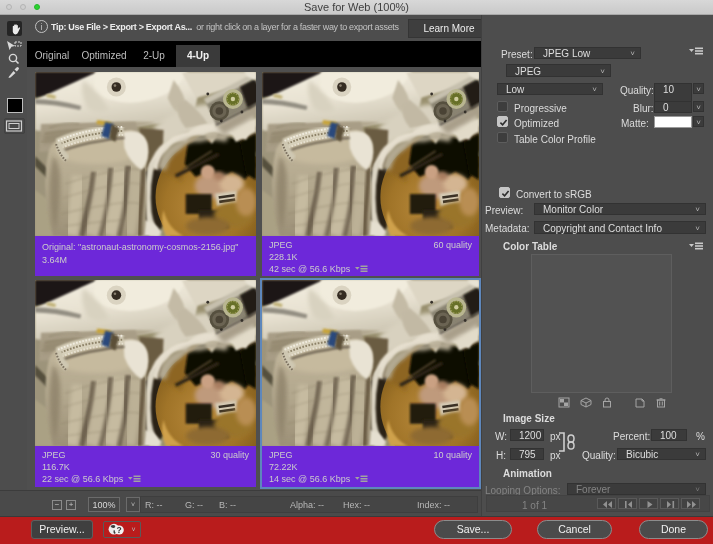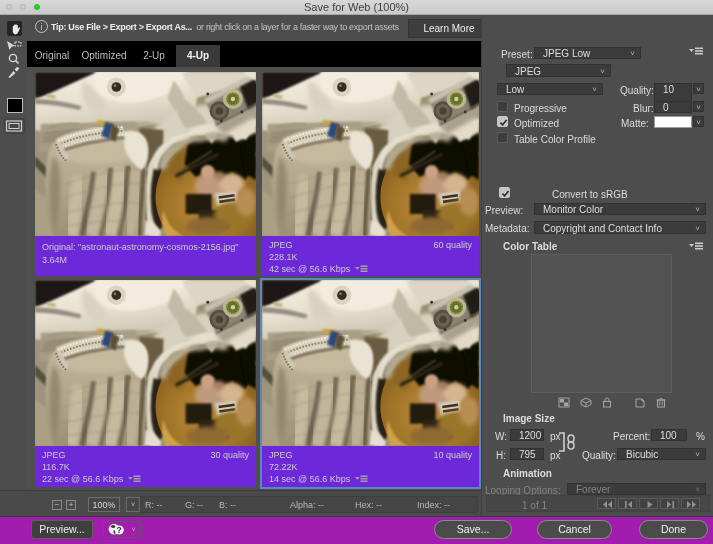--- a/index.html
+++ b/index.html
@@ -46,21 +46,21 @@
     font-size:10px;line-height:9px;}
   .ctl .t{position:absolute;left:8px;top:1px;}
   .chev{position:absolute;right:5px;top:1px;color:#b5b5b5;font-size:8px;}
   .cbx{position:absolute;width:11px;height:11px;background:#3d3d3d;border:1px solid #5d5d5d;border-radius:2px;}
   .cbx.on{background:#c6c6c6;border:1px solid #c6c6c6;}
   .spin{position:absolute;width:11px;height:11px;background:#3b3b3b;border:1px solid #323232;}
   
   #status{position:absolute;left:0;top:490px;width:481px;height:26px;background:#4a4a4a;
     border-top:1px solid #3c3c3c;font-size:9px;color:#b8b8b8;}
   
-  #bottom{position:absolute;left:0;top:516px;width:713px;height:28px;background:#a21caf;
+  #bottom{position:absolute;left:0;top:516px;width:713px;height:28px;background:#b91c1c;
     border-top:1px solid #3a3a3a;}
   .pbtn{position:absolute;width:19px;height:11px;background:#424242;border:1px solid #5a5a5a;}
   .pill{position:absolute;top:3px;height:19px;border:1px solid #8c8c8c;border-radius:10px;
     color:#f0f0f0;font-size:10.5px;text-align:center;line-height:17px;background:#4b4b4b;}
 </style>
 </head>
 <body>
 <div id="win">
 
   <div id="titlebar">
@@ -217,21 +217,21 @@
     <div class="abs" style="left:172px;top:101px;width:38px;height:12px;background:#ffffff;border:1px solid #9a9a9a;"></div>
     <div class="spin" style="left:211px;top:101px;">
         <span class="chev" style="right:2px;top:1px;">˅</span>
       </div>
     <div class="cbx" style="left:15px;top:117px;"></div>
     <div class="lab" style="left:32px;top:119px;">Table Color Profile</div>
 
     <div class="cbx on" style="left:17px;top:172px;"><svg width="11" height="11" viewBox="0 0 11 11">
           <path d="M2.4 5.6 L4.6 7.8 L8.6 2.9" stroke="#2e2e2e" stroke-width="1.6" fill="none"></path>
         </svg></div>
-    <div class="lab" style="left:34px;top:174px;margin-left:36px;">Convert to sRGB</div>
+    <div class="lab" style="left:34px;top:174px;">Convert to sRGB</div>
     <div class="lab" style="left:3px;top:190px;">Preview:</div>
     <div class="ctl" style="left:52px;top:188px;width:172px;height:12px;">
         <span class="t">Monitor Color</span>
         <span class="chev">˅</span>
       </div>
     <div class="lab" style="left:3px;top:208px;">Metadata:</div>
     <div class="ctl" style="left:52px;top:206px;width:172px;height:13px;">
         <span class="t" style="top:2px;">Copyright and Contact Info</span>
         <span class="chev" style="top:2px;">˅</span>
       </div>
@@ -326,21 +326,21 @@
   <div id="status">
     <div class="abs" style="left:52px;top:9px;width:10px;height:10px;border:1px solid #8b8b8b;color:#c8c8c8;font-size:8px;line-height:8px;text-align:center;">−</div>
     <div class="abs" style="left:66px;top:9px;width:10px;height:10px;border:1px solid #8b8b8b;color:#c8c8c8;font-size:8px;line-height:8px;text-align:center;">+</div>
     <div class="abs" style="left:88px;top:6px;width:32px;height:15px;border:1px solid #6b6b6b;background:#464646;color:#d8d8d8;font-size:9px;text-align:center;line-height:14px;">100%</div>
     <div class="abs" style="left:126px;top:6px;width:14px;height:15px;border:1px solid #6b6b6b;background:#464646;color:#bbb;font-size:7px;text-align:center;line-height:14px;">˅</div>
     <div class="abs" style="left:140px;top:5px;width:338px;height:17px;background:#454545;border:1px solid #3e3e3e;"></div>
     <div class="abs" style="left:145px;top:9px;">R: --</div>
     <div class="abs" style="left:185px;top:9px;">G: --</div>
     <div class="abs" style="left:219px;top:9px;">B: --</div>
     <div class="abs" style="left:290px;top:9px;">Alpha: --</div>
-    <div class="abs" style="left:343px;top:9px;margin-left:12px;">Hex: --</div>
+    <div class="abs" style="left:343px;top:9px;">Hex: --</div>
     <div class="abs" style="left:417px;top:9px;">Index: --</div>
   </div>
 
   <div id="bottom">
     <div class="pill" style="left:31px;width:62px;border-radius:3px;background:#3f3f3f;border-color:#5e5e5e;">Preview...</div>
     <div class="abs" style="left:103px;top:4px;width:38px;height:17px;border:1px solid #5a5a5a;border-radius:2px;"></div>
     <svg class="abs" style="left:106px;top:6px;width:20px;height:13px;" viewBox="0 0 20 13">
       <circle cx="8" cy="6.2" r="5.4" fill="#ececec"></circle>
       <path d="M4.5 3 Q7 1.5 9 2.5 Q10 4 8 5 Q5.5 5.5 4.5 3 Z" fill="#3c3c3c"></path>
       <path d="M7.5 7.5 Q9.5 6.5 10.5 8 Q10 10.5 8.5 11 Q7 9.5 7.5 7.5 Z" fill="#3c3c3c"></path>

